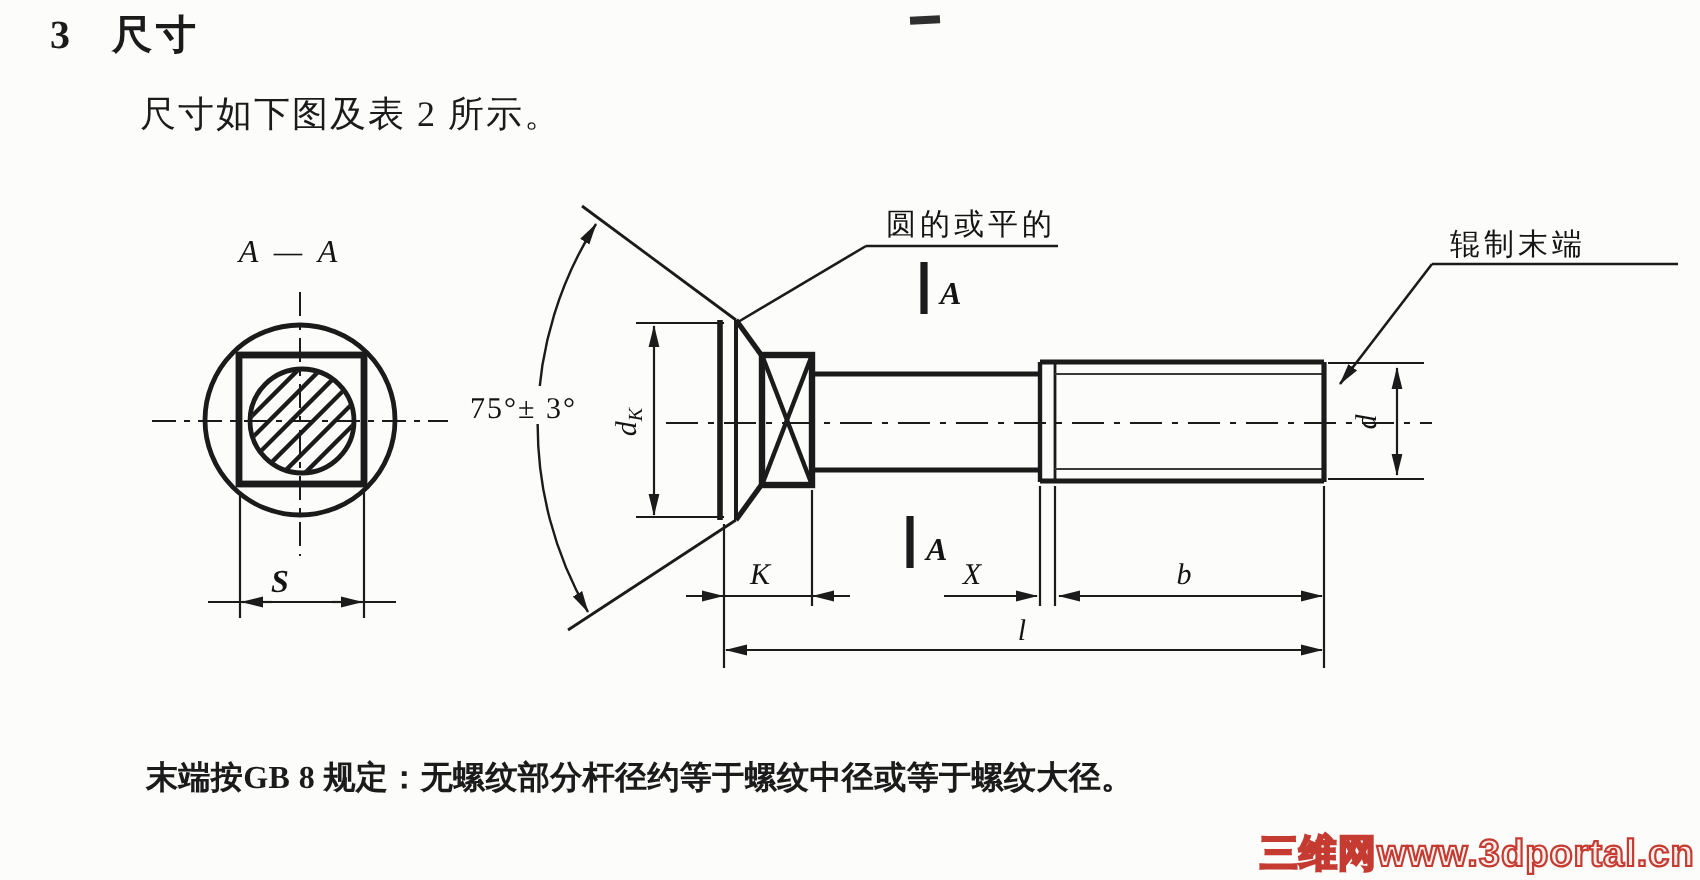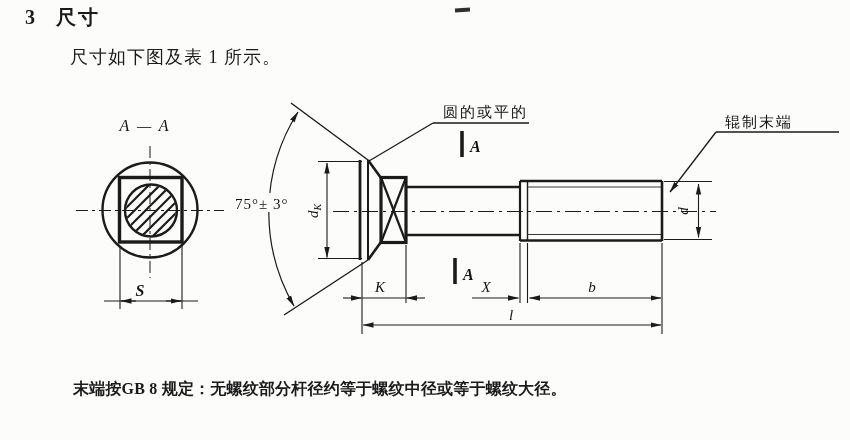--- a/index.html
+++ b/index.html
@@ -43,21 +43,21 @@
 </head>
 <body>
 
 <div class="page">
 
   <div class="heading">
     <span>3</span>
     <span>尺寸</span>
   </div>
 
-  <div class="intro">尺寸如下图及表 1 所示。</div>
+  <div class="intro">尺寸如下图及表 2 所示。</div>
 
   <div class="artifact"></div>
 
   <svg class="fig" width="850" height="440" viewBox="0 0 850 440">
     <defs>
       <marker id="arw" markerUnits="userSpaceOnUse" markerWidth="11" markerHeight="7" viewBox="0 0 11 7" refX="10.5" refY="3.5" orient="auto-start-reverse">
         <path d="M11,3.5 L0,0.8 L0,6.2 Z" fill="#1b1b1b"></path>
       </marker>
       <clipPath id="hatchclip">
           <circle cx="151" cy="210.5" r="25"></circle>
@@ -189,14 +189,15 @@
       <line x1="529.5" y1="298" x2="661" y2="298" stroke-width="1.1" marker-start="url(#arw)" marker-end="url(#arw)"></line>
       <text class="dim" x="592" y="292" text-anchor="middle" stroke="none" fill="#141414">b</text>
 
       <line x1="363" y1="325" x2="661" y2="325" stroke-width="1.1" marker-start="url(#arw)" marker-end="url(#arw)"></line>
       <text class="dim" x="511" y="320" text-anchor="middle" stroke="none" fill="#141414">l</text>
     </g>
   </svg>
 
   <div class="note">末端按GB 8 规定：无螺纹部分杆径约等于螺纹中径或等于螺纹大径。</div>
 
+  <div class="watermark">三维网www.3dportal.cn</div>
 
 </div>
 
 </body></html>

